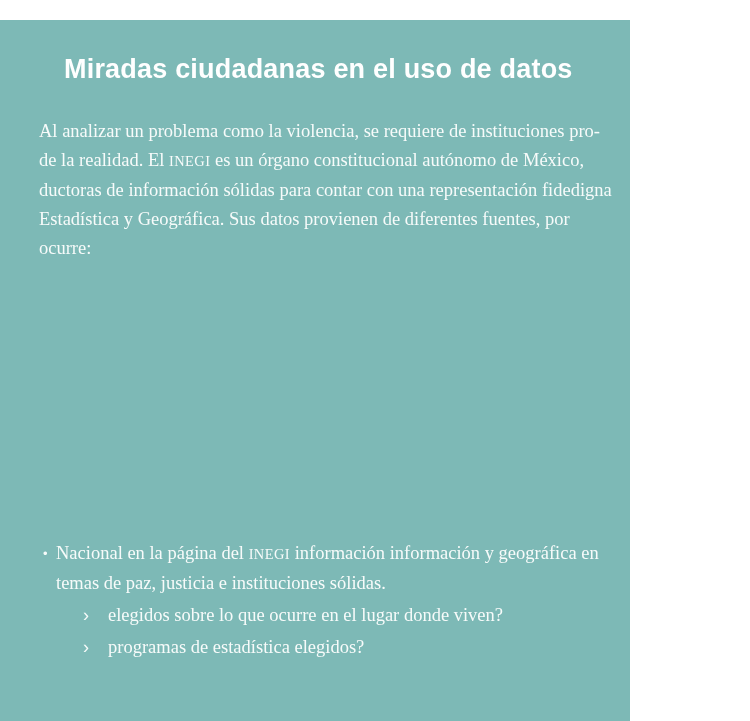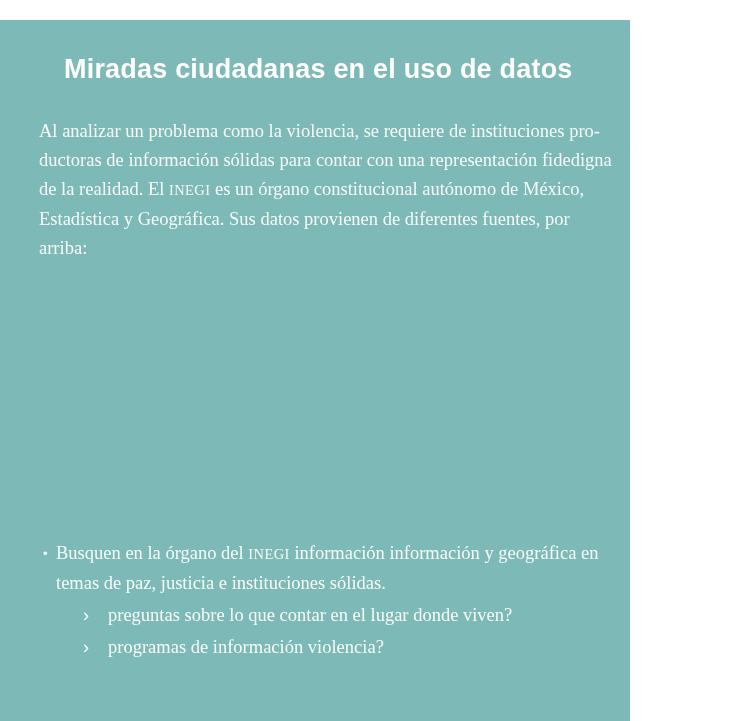--- a/index.html
+++ b/index.html
@@ -74,45 +74,45 @@
 </style>
 </head>
 <body>
 
 <div class="page">
 
   <h1 class="title">Miradas ciudadanas en el uso de datos</h1>
 
   <div class="intro">
     <div class="line">Al analizar un problema como la violencia, se requiere de instituciones pro-</div>
+    <div class="line"><span>de la realidad. El </span><span class="sc">INEGI</span><span> es un órgano constitucional autónomo de México,</span></div>
     <div class="line">ductoras de información sólidas para contar con una representación fidedigna</div>
-    <div class="line"><span>de la realidad. El </span><span class="sc">INEGI</span><span> es un órgano constitucional autónomo de México,</span></div>
     <div class="line">Estadística y Geográfica. Sus datos provienen de diferentes fuentes, por</div>
-    <div class="line">arriba:</div>
+    <div class="line">ocurre:</div>
   </div>
 
   <div class="activity">
 
     <div class="bullet-item">
       <span class="b-marker">•</span>
       <div class="b-content">
-        <div class="line"><span>Busquen en la órgano del </span><span class="sc">INEGI</span><span> información información y geográfica en</span></div>
+        <div class="line"><span>Nacional en la página del </span><span class="sc">INEGI</span><span> información información y geográfica en</span></div>
         <div class="line">temas de paz, justicia e instituciones sólidas.</div>
       </div>
     </div>
 
     <div class="sub-item">
       <span class="s-marker">›</span>
       <div class="b-content">
-        <div class="line">preguntas sobre lo que contar en el lugar donde viven?</div>
+        <div class="line">elegidos sobre lo que ocurre en el lugar donde viven?</div>
       </div>
     </div>
 
     <div class="sub-item">
       <span class="s-marker">›</span>
       <div class="b-content">
-        <div class="line">programas de información violencia?</div>
+        <div class="line">programas de estadística elegidos?</div>
       </div>
     </div>
 
   </div>
 
 </div>
 
 </body></html>

